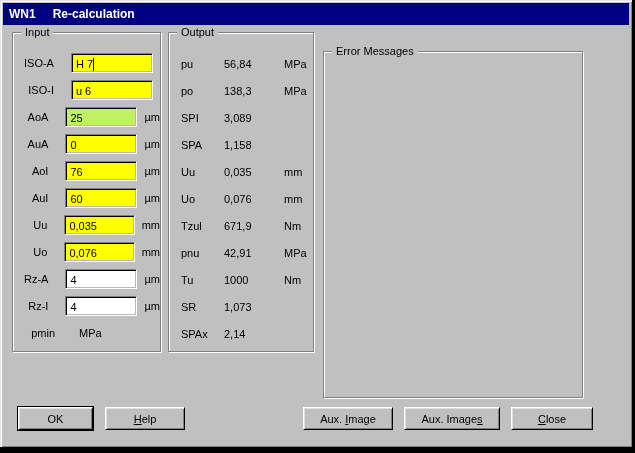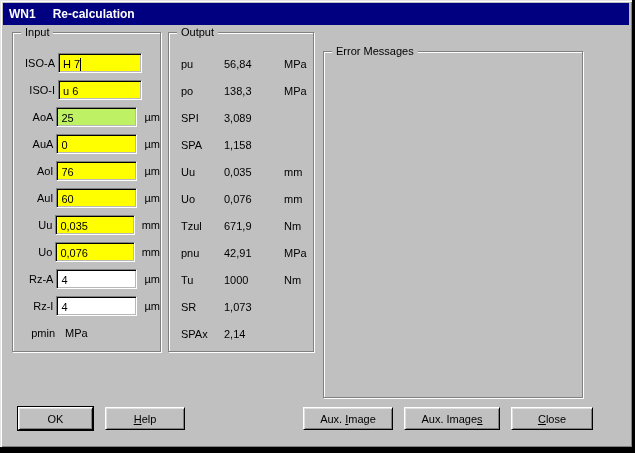--- a/index.html
+++ b/index.html
@@ -36,21 +36,21 @@
     position: absolute; top: -7px; left: 8px;
     background: #c0c0c0; padding: 0 4px;
     line-height: 13px; white-space: nowrap;
   }
   .group-input  { left: 12px;  top: 32px; width: 149px; height: 320px; }
   .group-output { left: 168px; top: 32px; width: 146px; height: 320px; }
   .group-errors { left: 323px; top: 32px; width: 260px; height: 347px; margin-top: 19px; }
 
   .rows { position: absolute; left: 0; top: 20px; right: 0; }
   .in-row { display: flex; align-items: center; height: 20px; margin-bottom: 7px; }
-  .in-label { width: 42px; text-align: right; margin-right: 3px; white-space: nowrap; }
+  .in-label { width: 42px; text-align: right; margin-right: 17px; white-space: nowrap; }
   .in-field {
     width: 84px; height: 20px;
     border: 1px solid; border-color: #808080 #fff #fff #808080;
     box-shadow: inset 1px 1px 0 #000, inset -1px -1px 0 #b8b8b8;
     padding: 2px 2px 0 4px;
     display: inline-flex; align-items: center;
     overflow: hidden; white-space: pre;
   }
   .caret { display: inline-block; width: 1px; height: 13px; background: #000; }
   .in-unit { margin-left: 7px; white-space: nowrap; }

